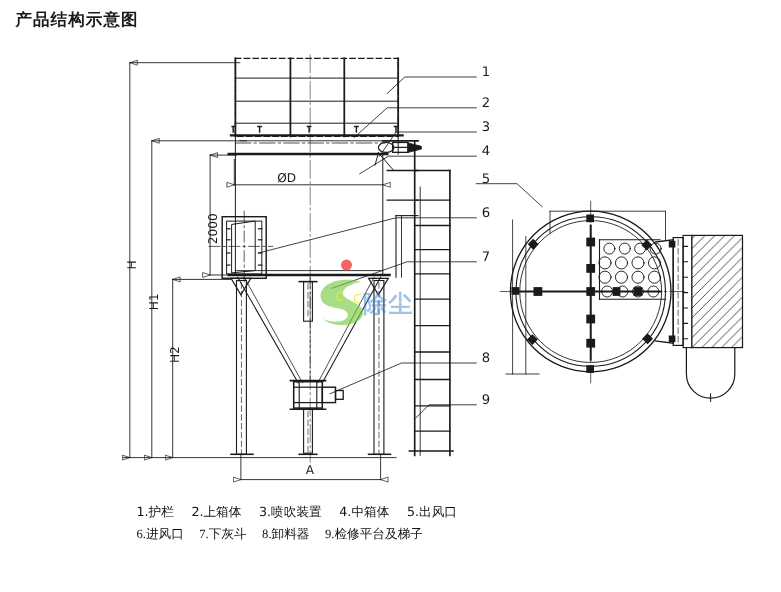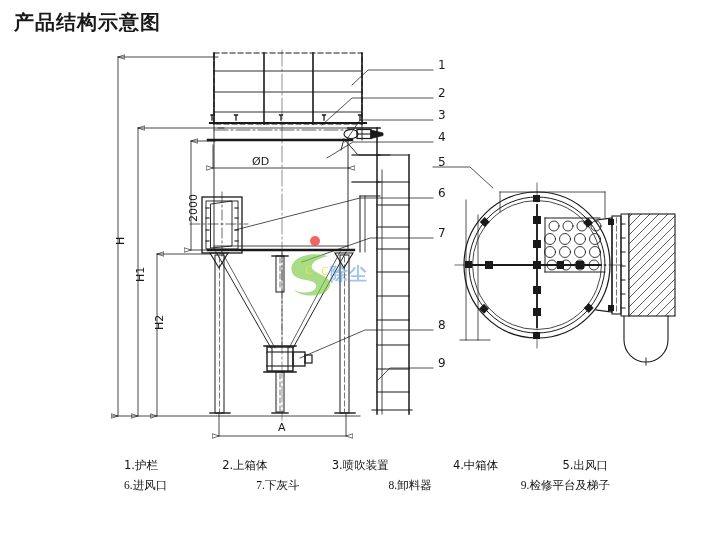--- a/index.html
+++ b/index.html
@@ -11,21 +11,21 @@
     width: 710px;
     height: 538px;
     position: relative;
     font-family: "DejaVu Sans", "Liberation Sans", sans-serif;
     overflow: hidden;
   }
   #page-title {
     position: absolute;
     left: 14px;
     top: 9px;
-    font-size: 20px;
+    font-size: 15px;
     font-weight: bold;
     color: #1a1a1a;
     letter-spacing: 1px;
     white-space: nowrap;
   }
   #drawing-area {
     position: absolute;
     left: 0;
     top: 0;
     width: 710px;
@@ -39,21 +39,20 @@
     left: 124px;
     top: 458px;
     width: 500px;
     color: #111;
     font-size: 11.5px;
   }
   .legend-row {
     display: flex;
     white-space: nowrap;
     margin-bottom: 5px;
-    justify-content: space-between;
   }
   .legend-row .legend-item {
     margin-right: 16px;
   }
   .legend-row.row-2 .legend-item {
     margin-right: 14px;
     font-family: Liberation Serif, serif;
   }
   .wm {
     position: absolute;
@@ -64,21 +63,21 @@
     top: 236px;
     width: 10px;
     height: 10px;
     border-radius: 50%;
     background: #f04a4a;
     opacity: .85;
   }
   #watermark-text {
     left: 330px;
     top: 262px;
-    font-size: 18px;
+    font-size: 22px;
     font-weight: bold;
     color: #2f7fd0;
     opacity: .45;
     letter-spacing: 1px;
   }
 </style>
 </head>
 <body>
 
 <div id="page-title">产品结构示意图</div>

